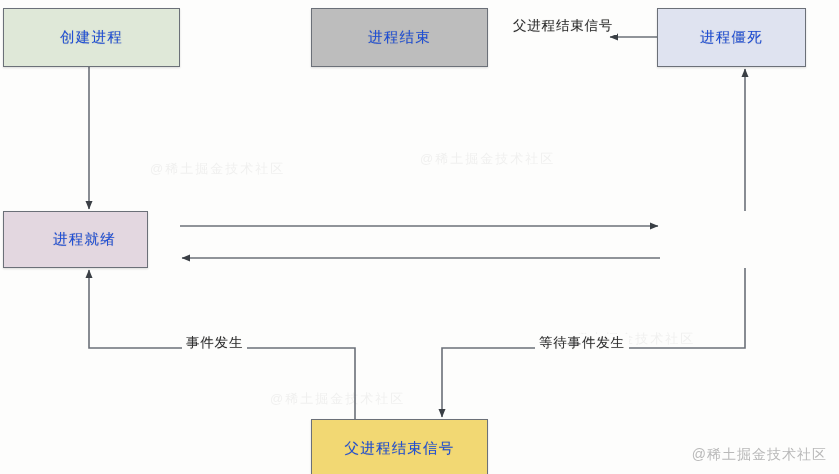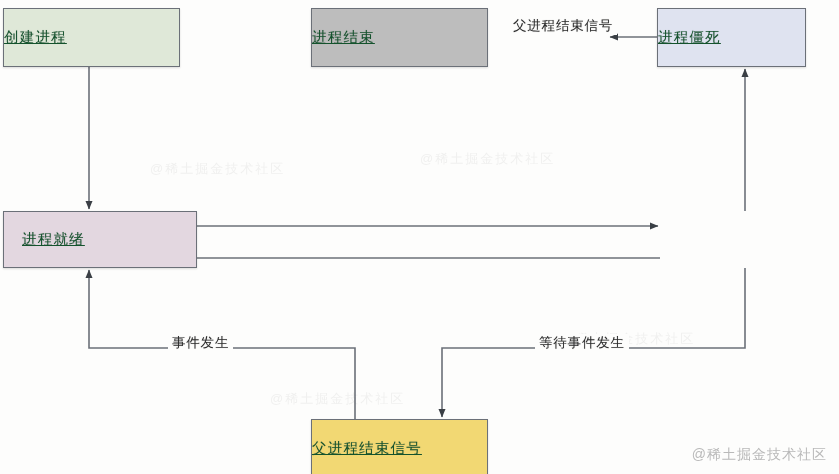--- a/index.html
+++ b/index.html
@@ -25,55 +25,54 @@
     width: 839px;
     height: 474px;
     pointer-events: none;
   }
   .node {
     position: absolute;
     box-sizing: border-box;
     border: 1.5px solid #6b7078;
     display: flex;
     align-items: center;
-    justify-content: flex-start;
+    justify-content: center;
     font-size: 14.5px;
     letter-spacing: 1.2px;
-    color: #14532d;
+    color: #1d4ed8;
     text-shadow: 0 0 1px rgba(80,80,80,0.35);
     box-shadow: 0 1px 2px rgba(0,0,0,0.14);
-    text-decoration: underline;
   }
   #node-create  { left: 3px;   top: 8px;   width: 177px; height: 59px;
                   background: #dfe8d8; }
   #node-end     { left: 311px; top: 8px;   width: 177px; height: 59px;
                   background: #bdbdbd; }
   #node-zombie  { left: 657px; top: 8px;   width: 149px; height: 59px;
                   background: #dfe3f0; }
-  #node-ready   { left: 3px;   top: 211px; width: 194px; height: 57px;
+  #node-ready   { left: 3px;   top: 211px; width: 145px; height: 57px;
                   background: #e3d7e0; padding-left: 18px; }
   #node-running { left: 660px; top: 211px; width: 176px; height: 57px;
                   background: #b9c7e2; }
   #node-special { left: 311px; top: 419px; width: 177px; height: 59px;
                   background: #f2d873; }
 
   .edge-label {
     position: absolute;
     background: #fdfdfc;
     font-size: 13.5px;
     letter-spacing: 0.8px;
     color: #2c2c2c;
     white-space: nowrap;
     padding: 0 4px;
     text-shadow: 0 0 1px rgba(80,80,80,0.3);
   }
   #label-parent-signal { left: 509px; top: 17px; }
   #label-cpu-start     { left: 355px; top: 210px; }
   #label-cpu-end       { left: 355px; top: 246px; }
-  #label-event-occurs  { left: 168px; top: 334px; }
+  #label-event-occurs  { left: 182px; top: 334px; }
   #label-wait-event    { left: 535px; top: 334px; }
 
   #watermark {
     position: absolute;
     right: 12px;
     bottom: 10px;
     font-size: 14px;
     letter-spacing: 1px;
     color: #b9b9b9;
   }

